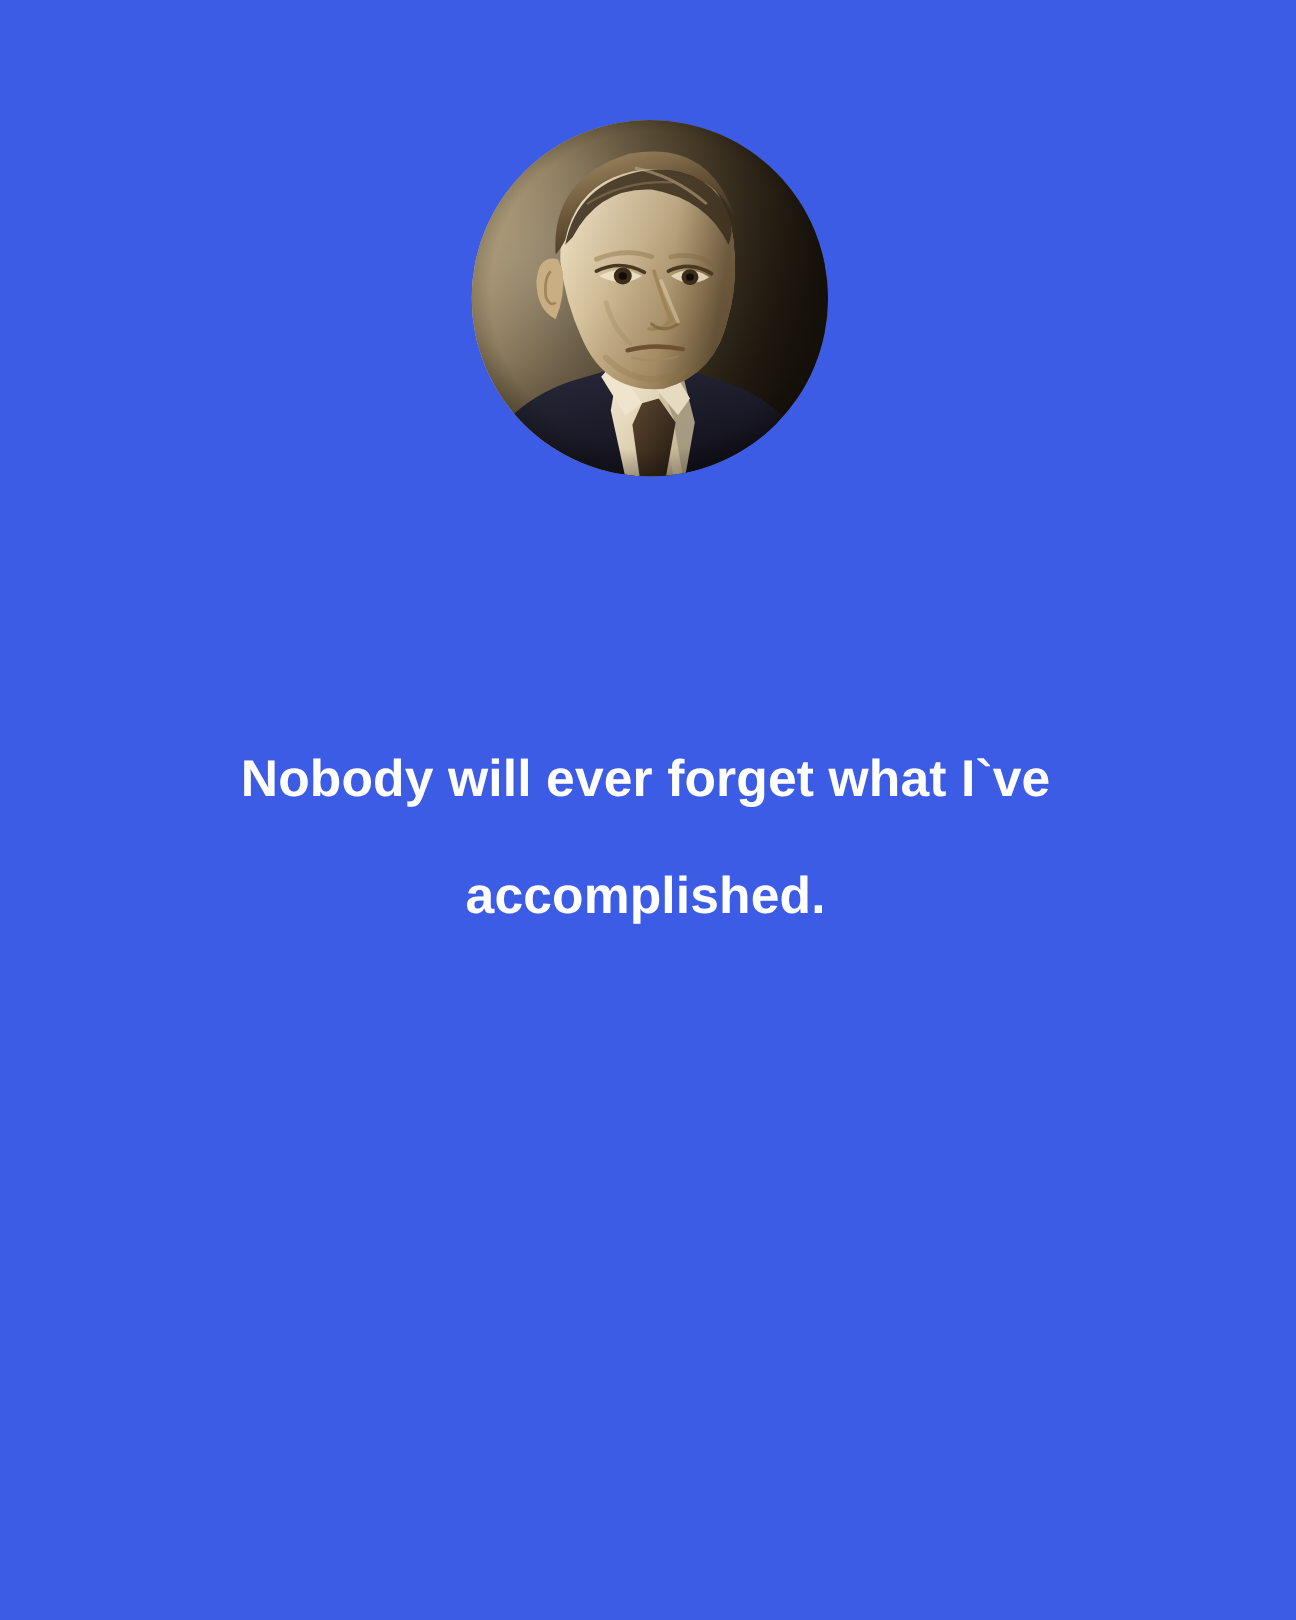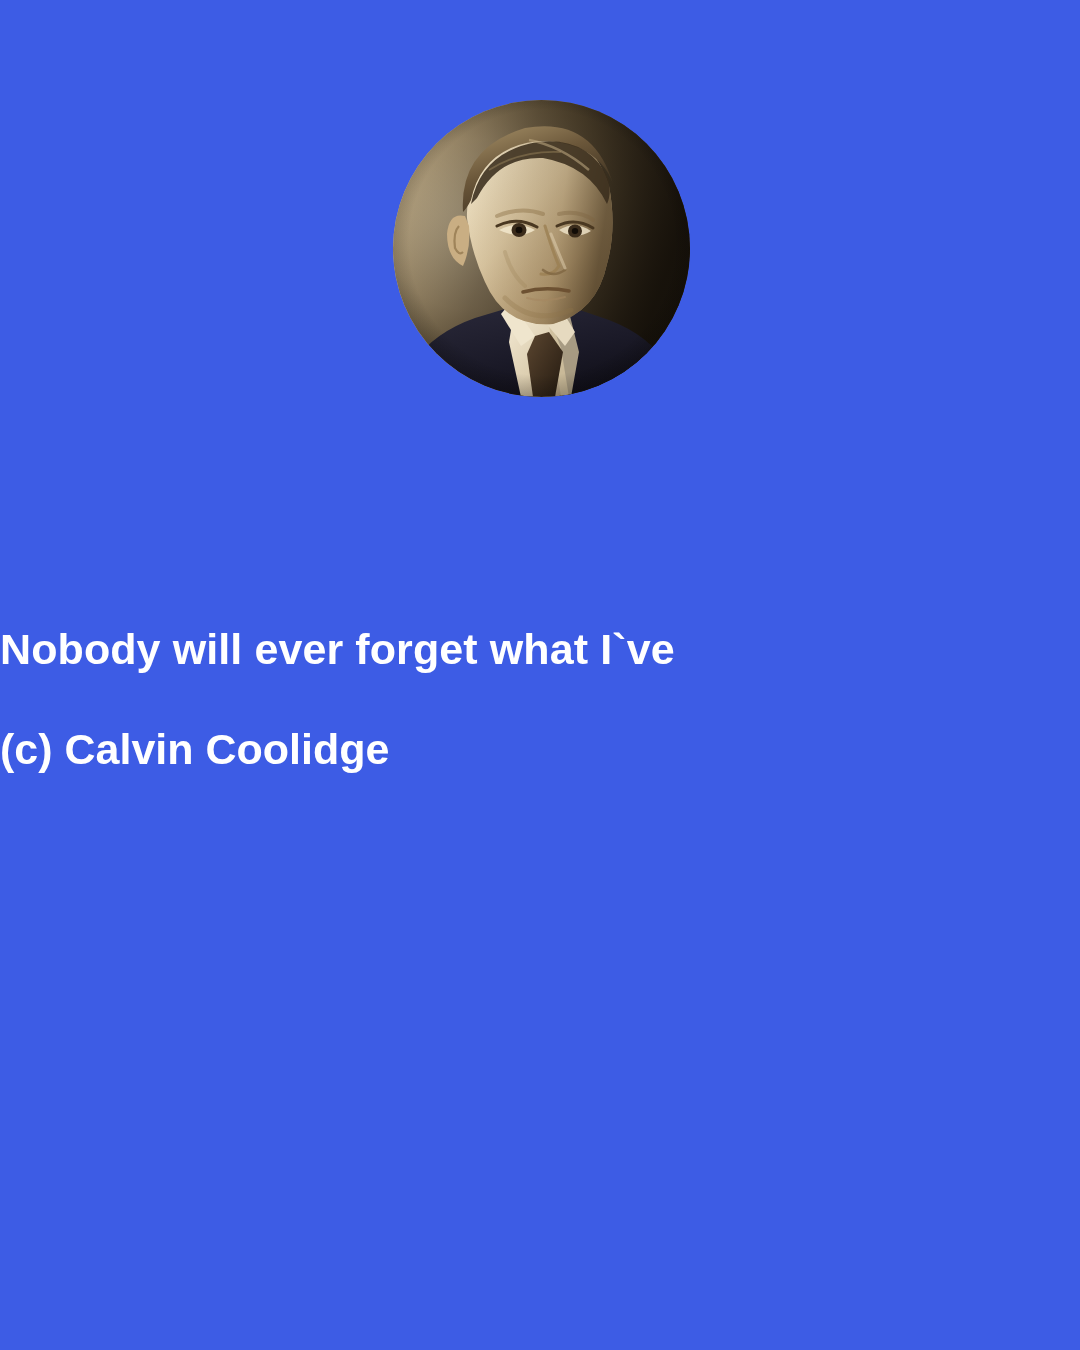--- a/index.html
+++ b/index.html
@@ -45,20 +45,21 @@
     width: 100%;
     height: 100%;
   }
 
   
   #text-block {
     position: absolute;
     left: 0;
     top: 600px;
     width: 1076px;
+    text-align: center;
     color: #FFFFFF;
   }
 
   .quote-line {
     display: block;
     font-size: 43px;
     font-weight: 600;
     line-height: 98px;
     letter-spacing: 0.1px;
     color: #FFFFFF;
@@ -223,16 +224,16 @@
 
         <path d="M112 152 Q118 174 132 186" fill="none" stroke="#9b8055" stroke-width="4" opacity="0.28" stroke-linecap="round"></path>
 
         <rect x="0" y="0" width="297" height="297" fill="url(#vignette)"></rect>
       </g>
     </svg>
   </div>
 
   <div id="text-block">
     <span class="quote-line">Nobody will ever forget what I`ve</span>
-    <span id="attribution-line">(c) Calvin Coolidge</span>
+    <span class="quote-line">accomplished.</span>
   </div>
 
 </div>
 
 </body></html>

